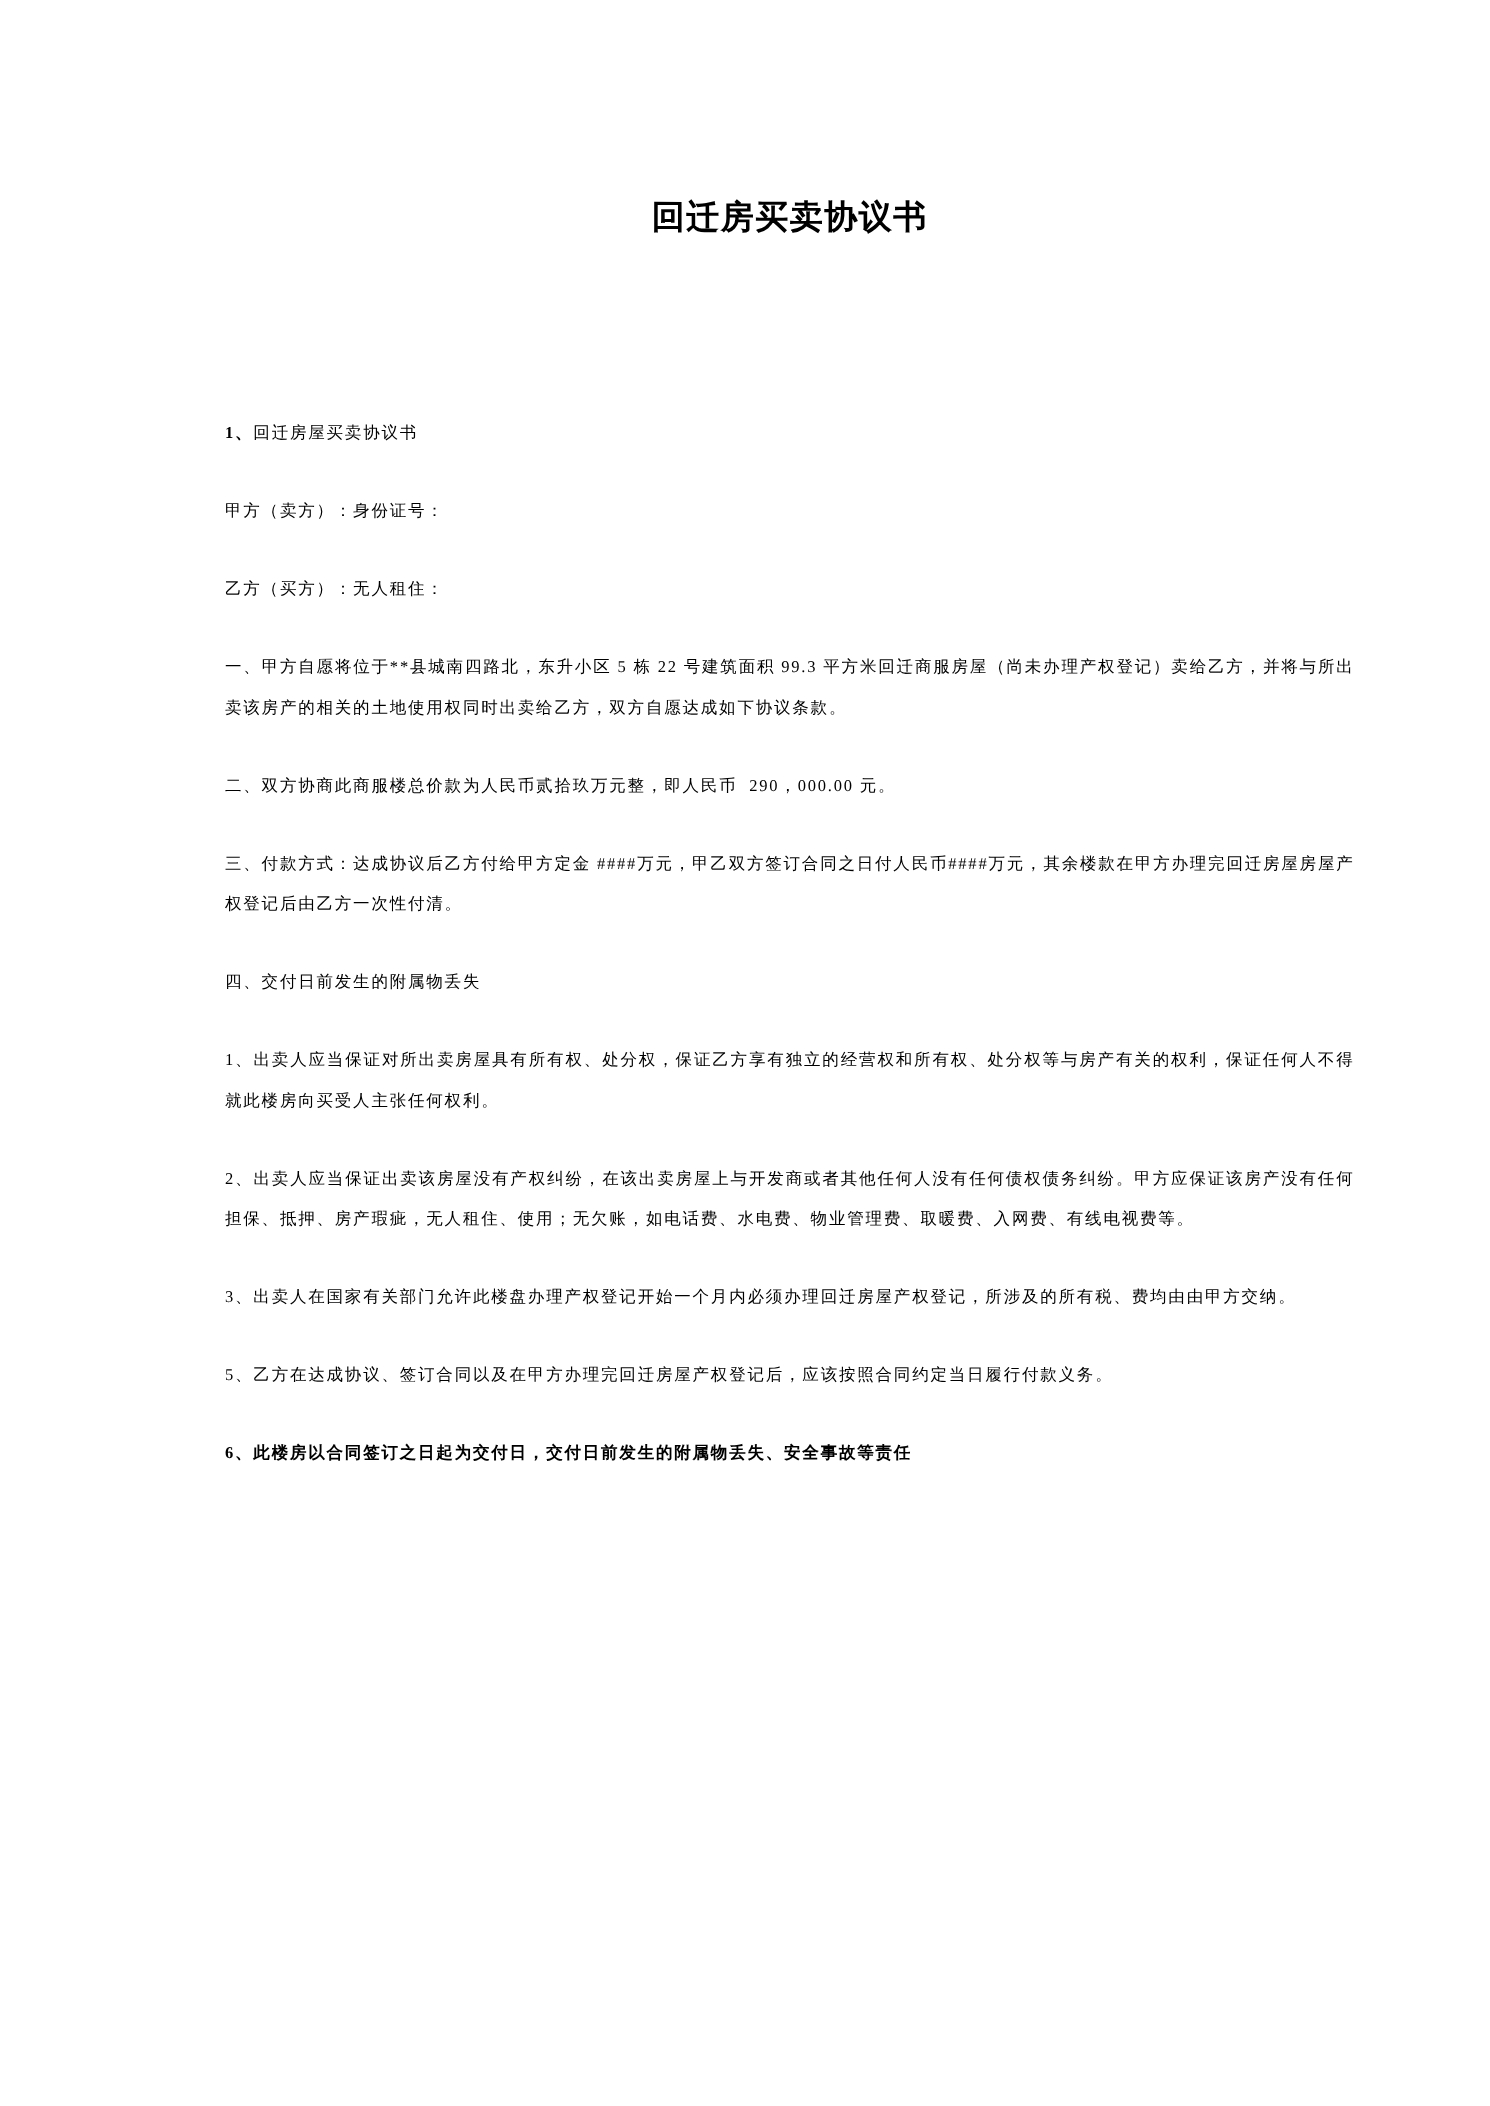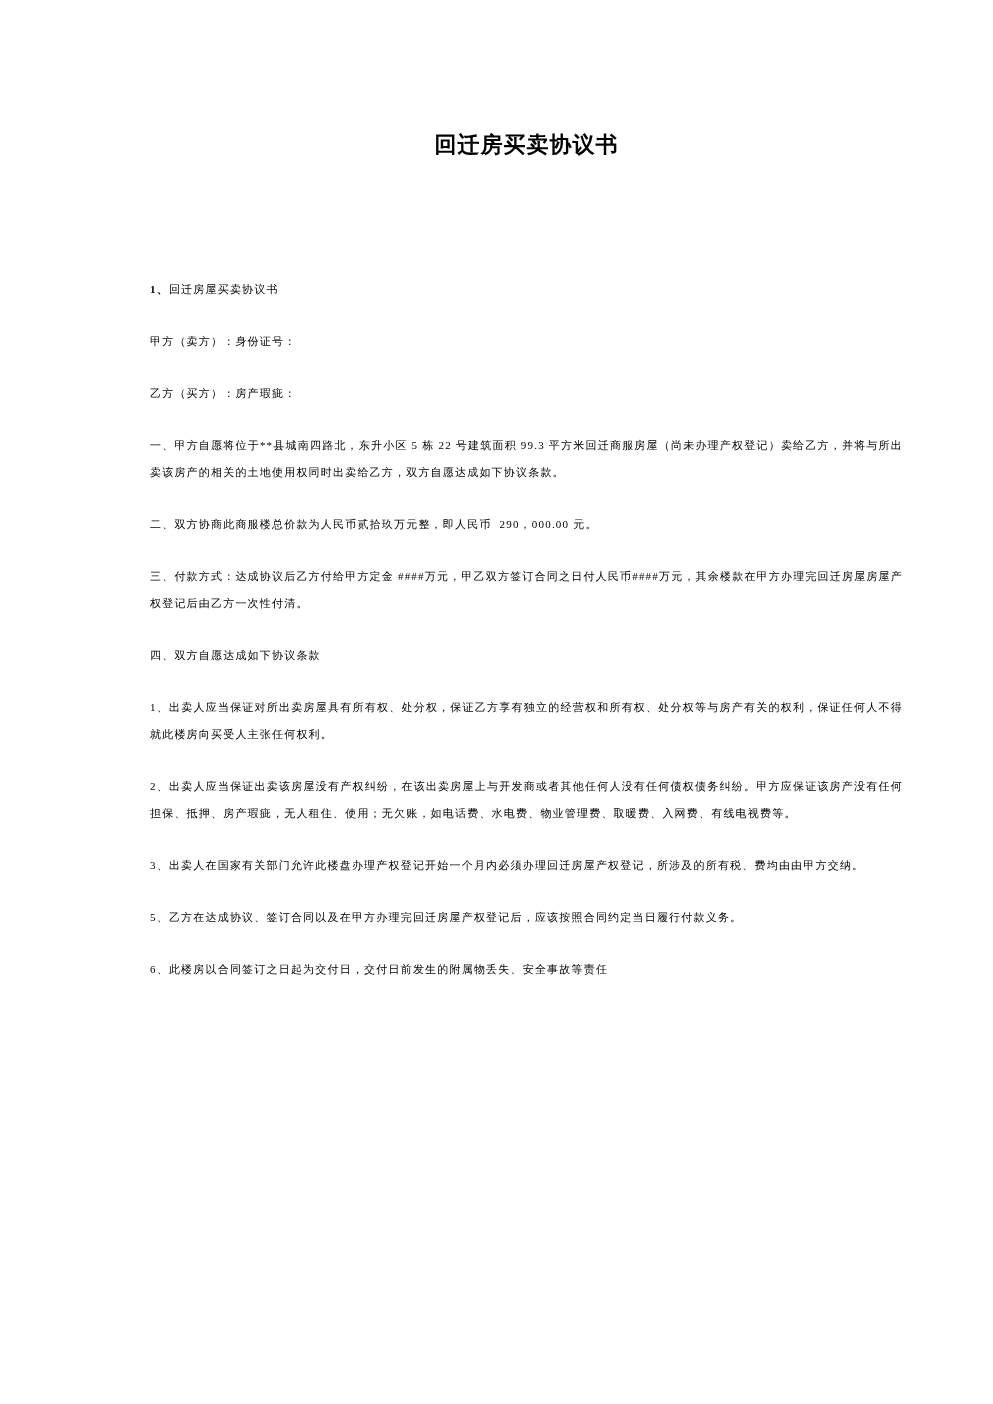--- a/index.html
+++ b/index.html
@@ -30,41 +30,42 @@
   }
   .para {
     font-size: 11px;
     line-height: 27px;
     letter-spacing: 1.2px;
     text-align: justify;
     margin: 0 0 25px 0;
   }
   .para:last-child {
     margin-bottom: 0;
+    font-weight: bold;
   }
   .list-heading .num {
     font-weight: bold;
   }
 </style>
 </head>
 <body>
 
 <div class="page">
   <div class="content">
 
     <h1 class="doc-title">回迁房买卖协议书</h1>
 
     <p class="para list-heading"><span class="num">1、</span><span>回迁房屋买卖协议书</span></p>
 
     <p class="para">甲方（卖方）：身份证号：</p>
-    <p class="para">乙方（买方）：房产瑕疵：</p>
+    <p class="para">乙方（买方）：无人租住：</p>
     <p class="para">一、甲方自愿将位于**县城南四路北，东升小区 5 栋 22 号建筑面积 99.3 平方米回迁商服房屋（尚未办理产权登记）卖给乙方，并将与所出卖该房产的相关的土地使用权同时出卖给乙方，双方自愿达成如下协议条款。</p>
     <p class="para">二、双方协商此商服楼总价款为人民币贰拾玖万元整，即人民币&nbsp; 290，000.00 元。</p>
     <p class="para">三、付款方式：达成协议后乙方付给甲方定金 ####万元，甲乙双方签订合同之日付人民币####万元，其余楼款在甲方办理完回迁房屋房屋产权登记后由乙方一次性付清。</p>
-    <p class="para">四、双方自愿达成如下协议条款</p>
+    <p class="para">四、交付日前发生的附属物丢失</p>
     <p class="para">1、出卖人应当保证对所出卖房屋具有所有权、处分权，保证乙方享有独立的经营权和所有权、处分权等与房产有关的权利，保证任何人不得就此楼房向买受人主张任何权利。</p>
     <p class="para">2、出卖人应当保证出卖该房屋没有产权纠纷，在该出卖房屋上与开发商或者其他任何人没有任何债权债务纠纷。甲方应保证该房产没有任何担保、抵押、房产瑕疵，无人租住、使用；无欠账，如电话费、水电费、物业管理费、取暖费、入网费、有线电视费等。</p>
     <p class="para">3、出卖人在国家有关部门允许此楼盘办理产权登记开始一个月内必须办理回迁房屋产权登记，所涉及的所有税、费均由由甲方交纳。</p>
     <p class="para">5、乙方在达成协议、签订合同以及在甲方办理完回迁房屋产权登记后，应该按照合同约定当日履行付款义务。</p>
     <p class="para">6、此楼房以合同签订之日起为交付日，交付日前发生的附属物丢失、安全事故等责任</p>
 
   </div>
 </div>
 
 </body></html>

